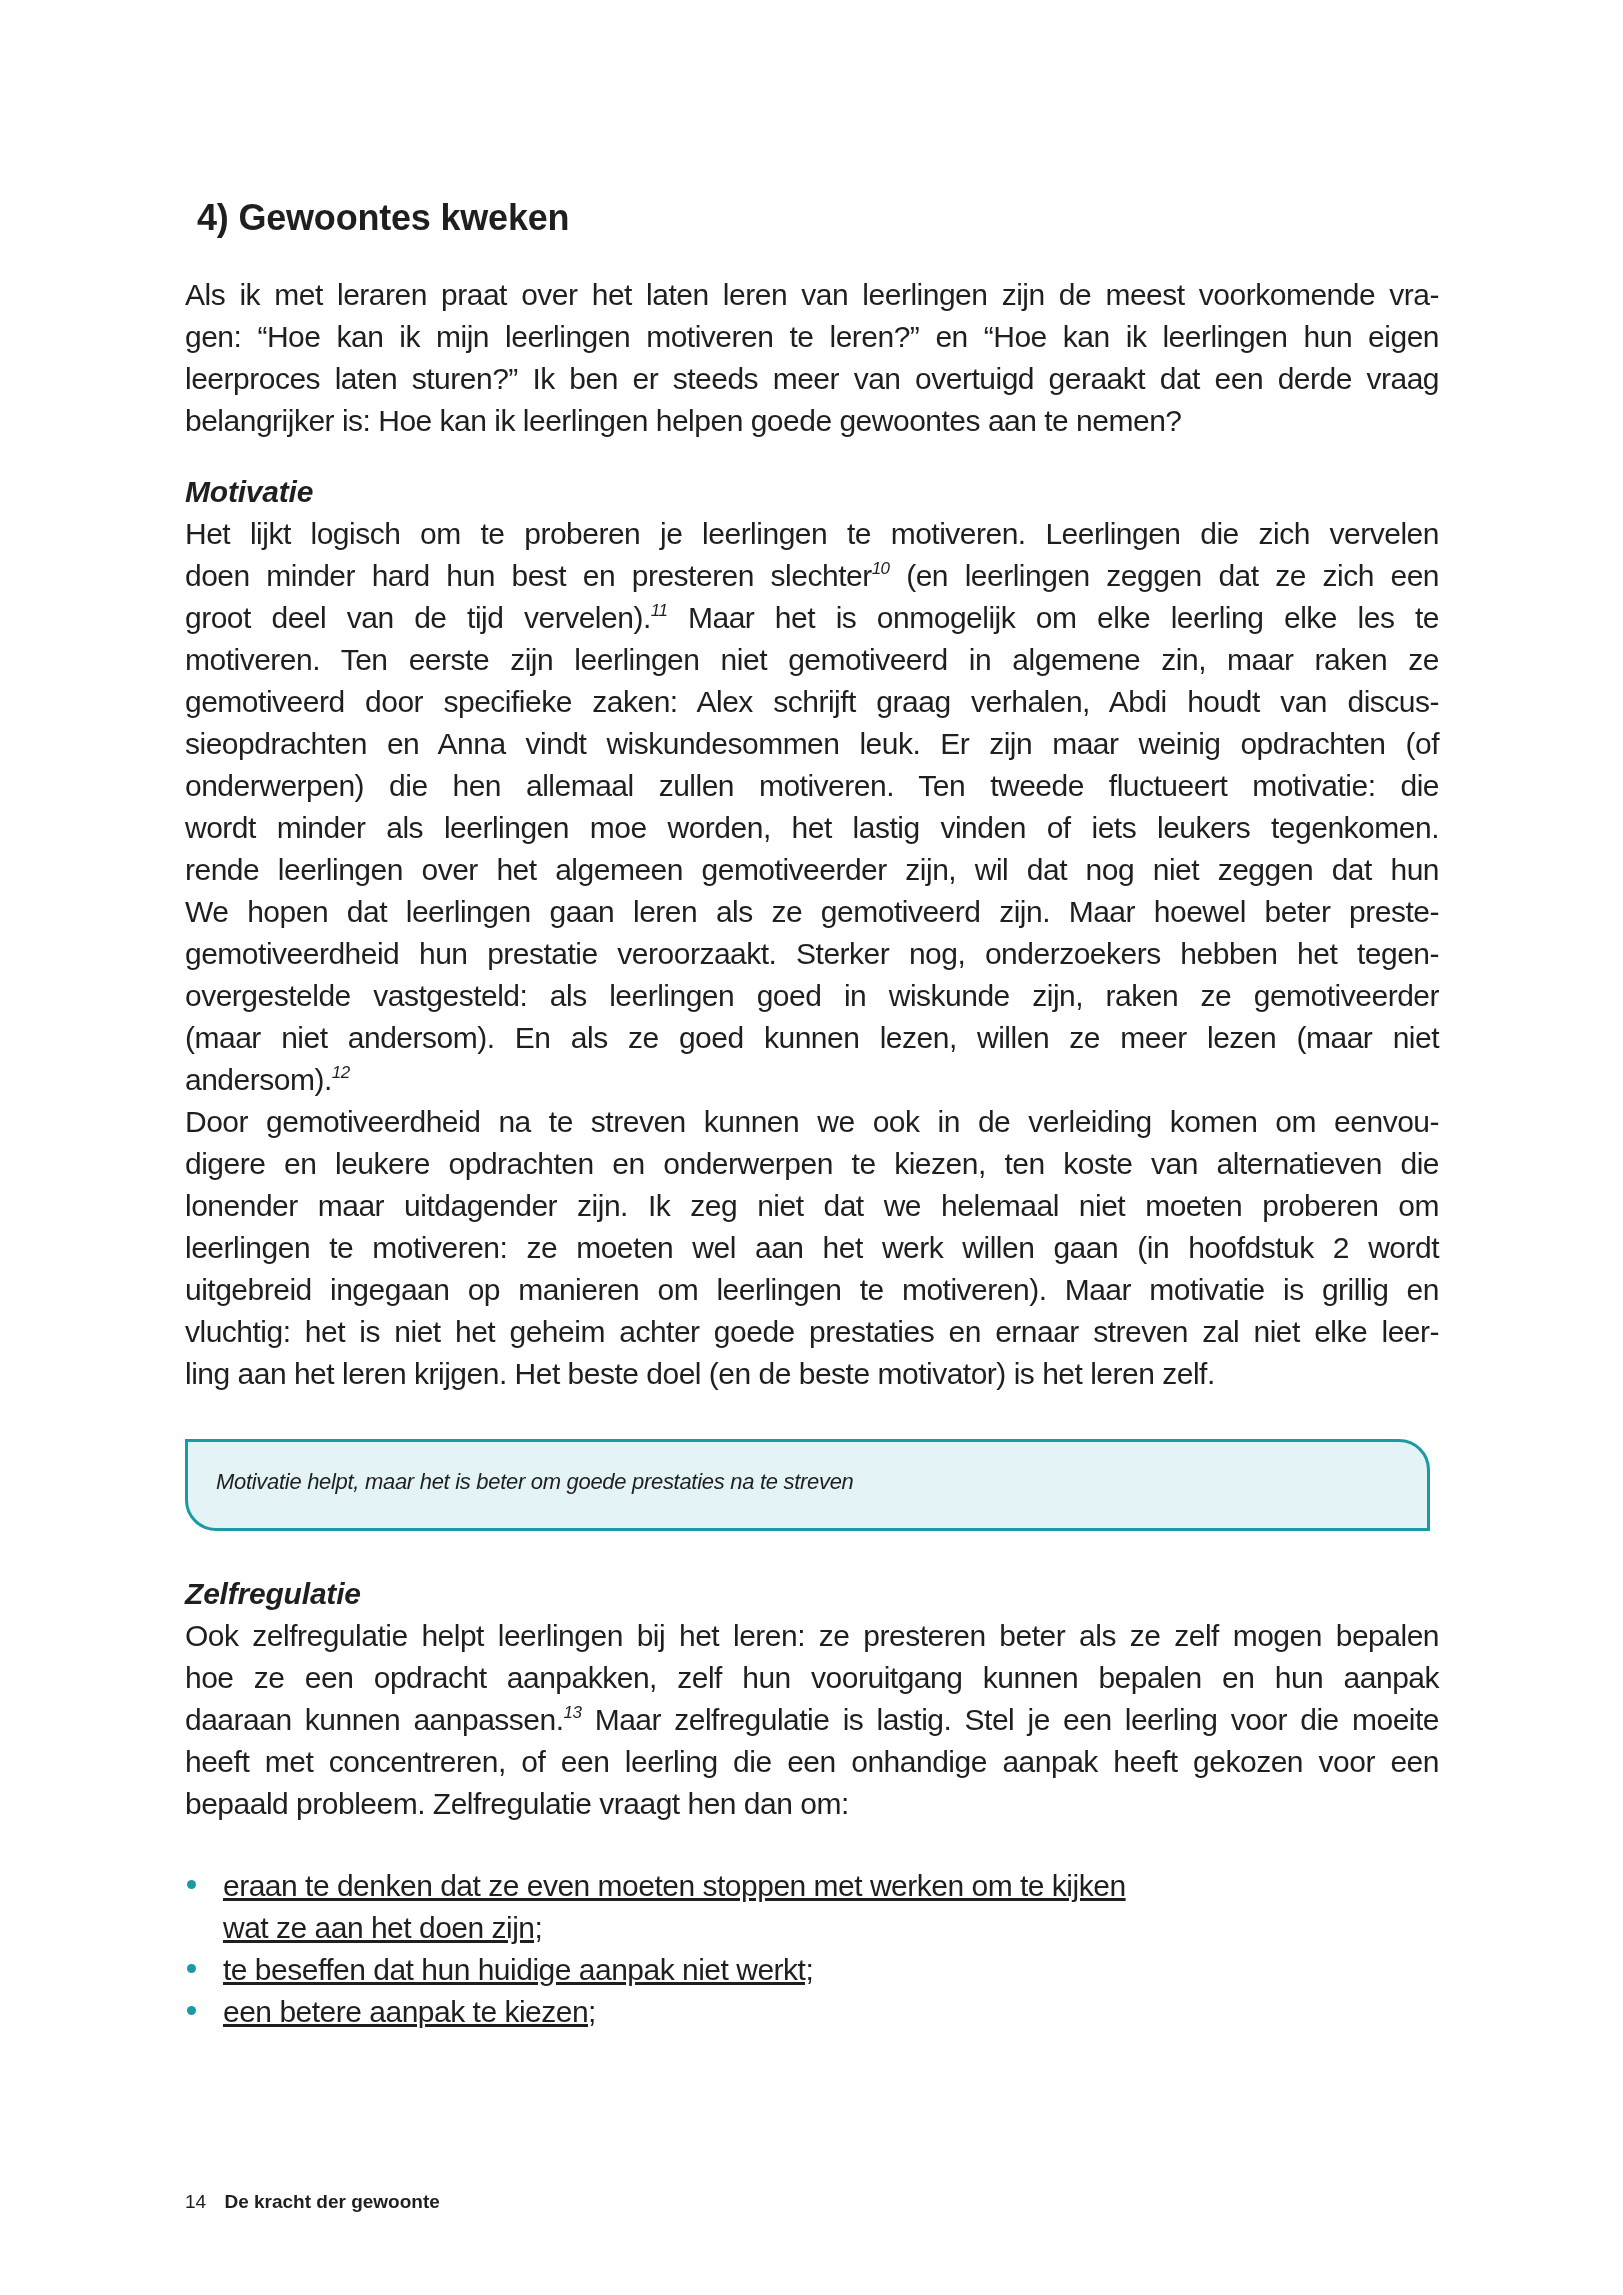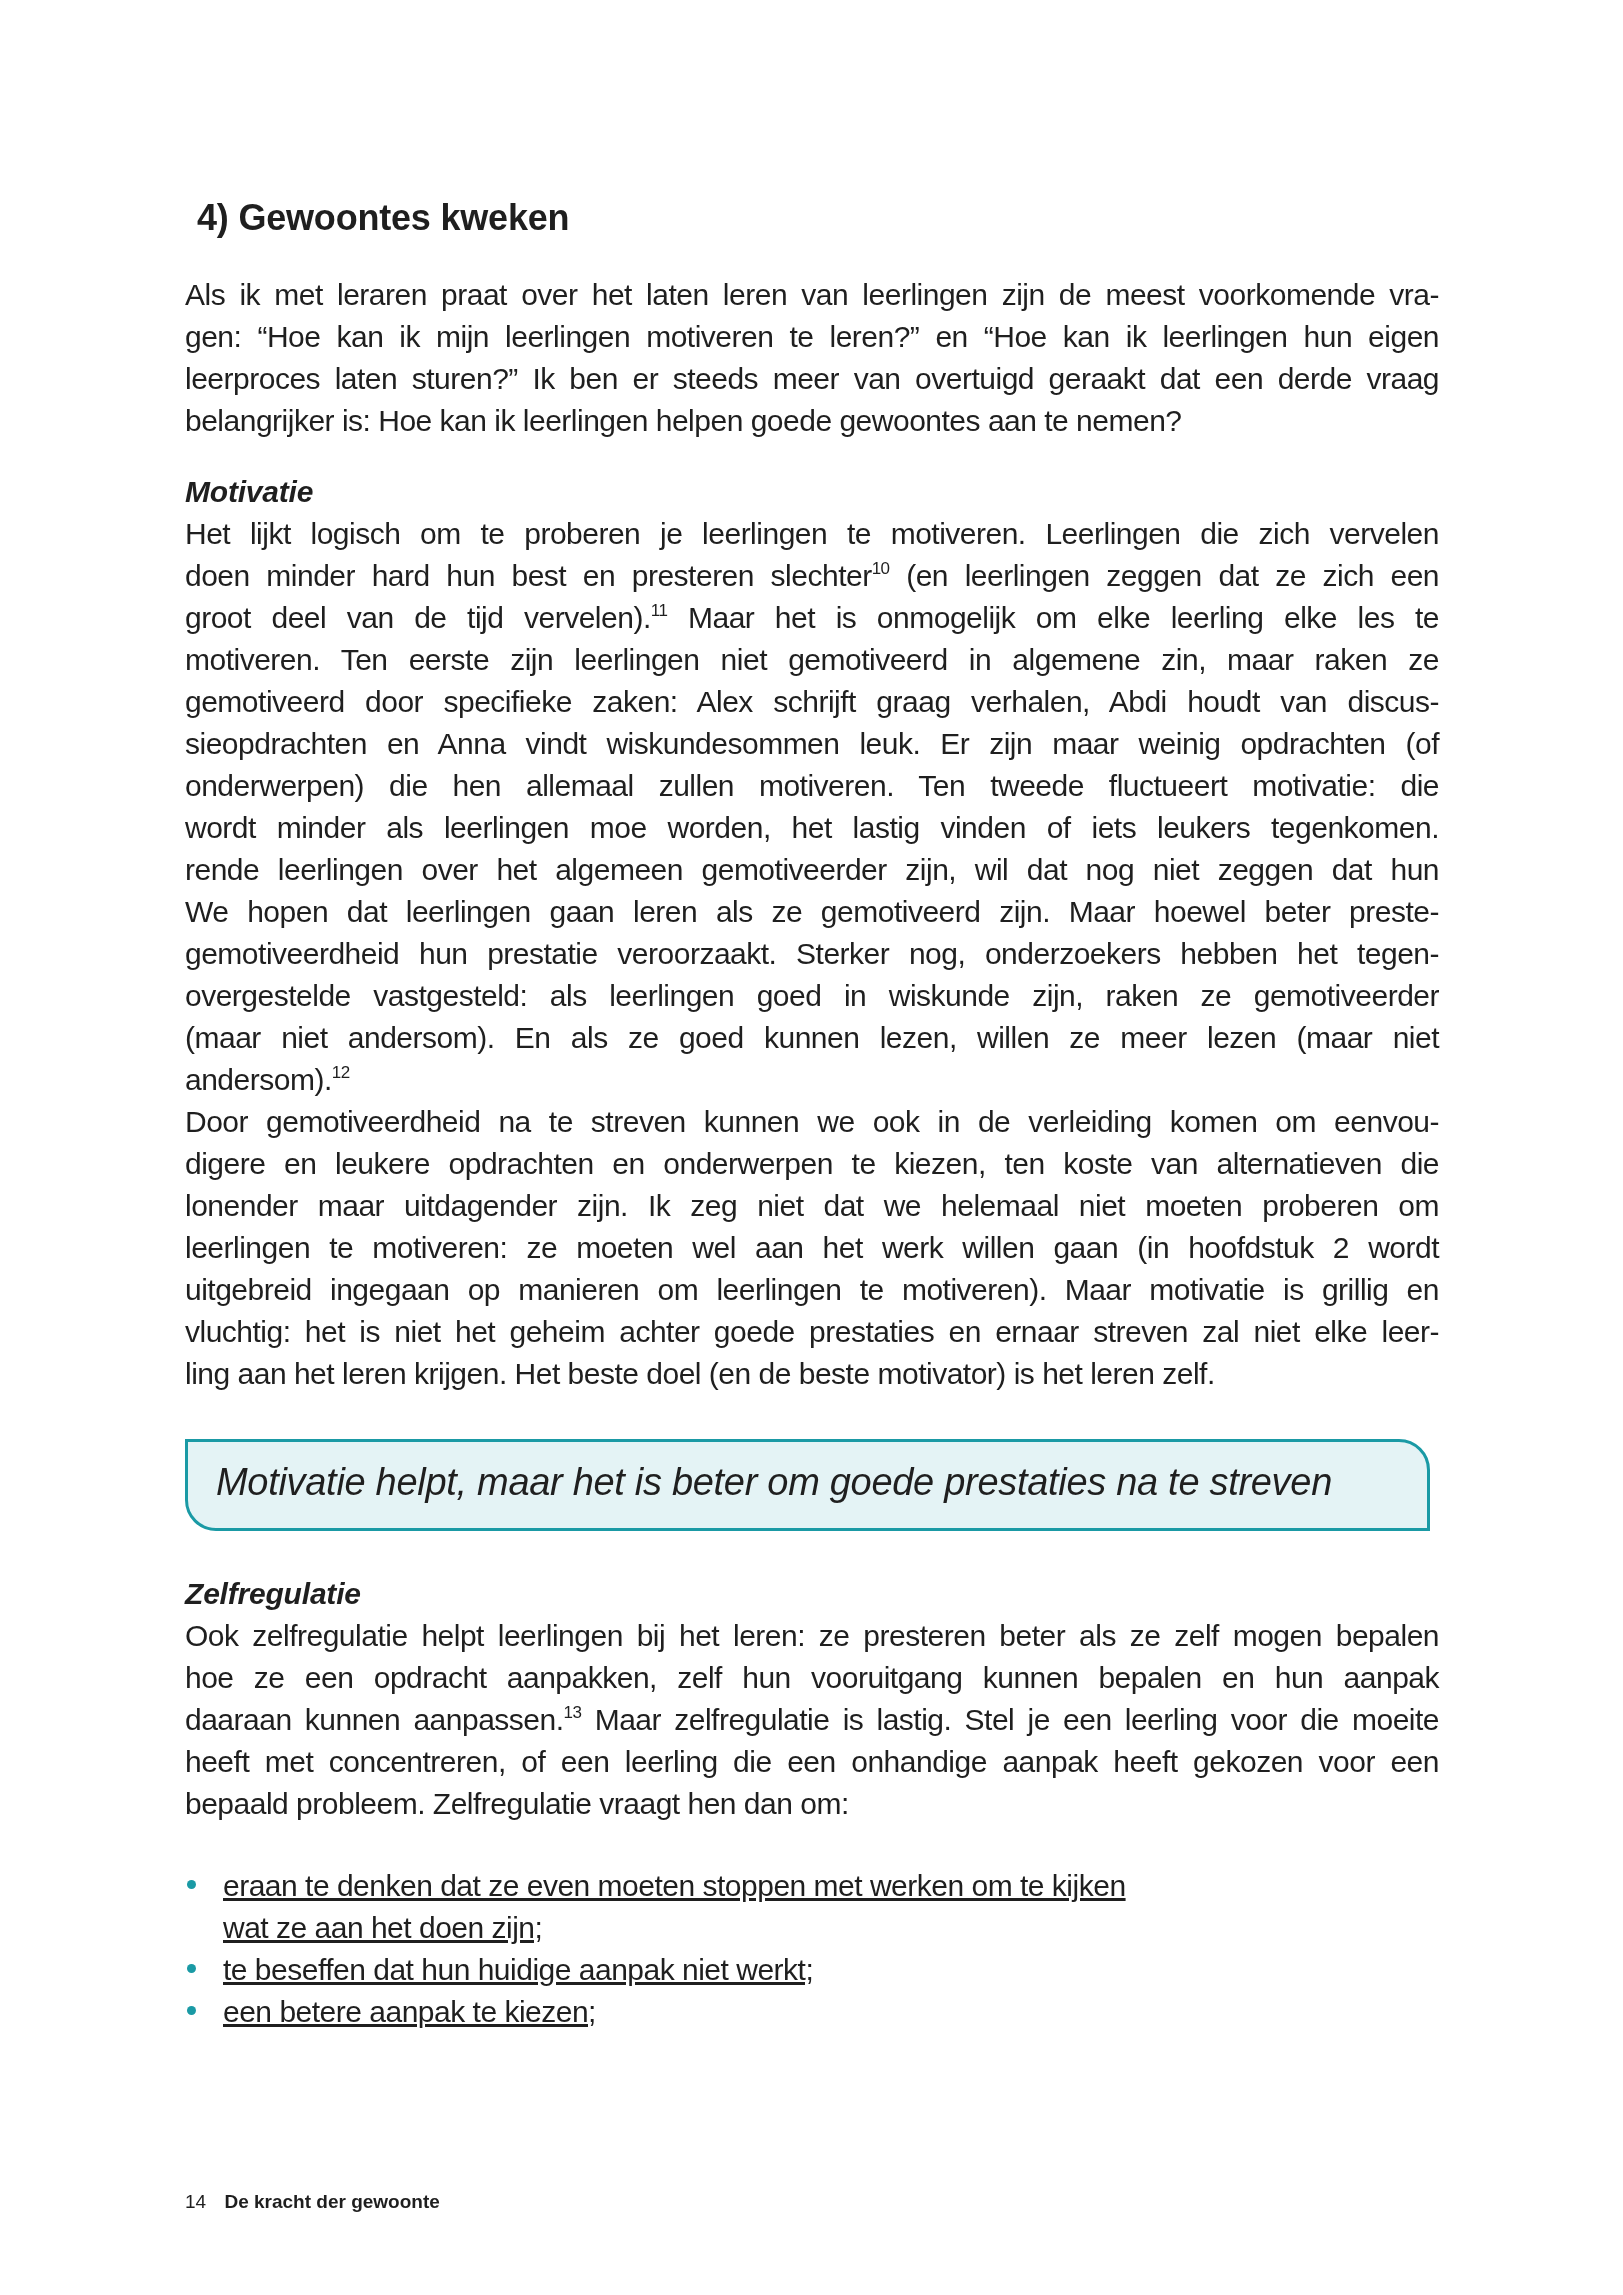--- a/index.html
+++ b/index.html
@@ -3,24 +3,24 @@
 <meta charset="utf-8">
 <style>
   html, body { margin: 0; padding: 0; background: #ffffff; }
   body { width: 1623px; height: 2295px; position: relative; overflow: hidden;
          font-family: "Liberation Sans", "DejaVu Sans", sans-serif; color: #1f1f1f; }
   .page { position: absolute; left: 185px; top: 0; width: 1254px; }
   .h1 { position: absolute; left: 0; top: 183px; font-size: 36px; font-weight: bold; line-height: 45px; margin: 12px; white-space: nowrap; letter-spacing: -0.2px; }
   .block { position: absolute; left: 0; width: 1254px; }
   .line { display: block; font-size: 30px; line-height: 42px; height: 42px; white-space: nowrap; text-align: justify; text-align-last: justify; letter-spacing: -0.5px; }
   .line.last { text-align-last: left; }
-  .sub { font-size: 17px; vertical-align: 12px; line-height: 0; }
+  .sub { font-size: 17px; vertical-align: 12px; line-height: 0; font-style: italic; }
   .h2 { display: block; font-size: 30px; line-height: 42px; height: 42px; font-weight: bold; font-style: italic; white-space: nowrap; letter-spacing: -0.2px; }
   .callout { position: absolute; left: 0; top: 1439px; width: 1239px; height: 86px; background: #e4f3f5; border: 3.2px solid #1a9aa5; border-radius: 0 31px 0 31px; box-sizing: content-box; }
-  .callout-text { position: absolute; left: 28px; top: 19.4px; font-size: 38px; font-style: italic; line-height: 42px; white-space: nowrap; letter-spacing: -0.3px; color: #1f1f1f; }
+  .callout-text { position: absolute; left: 28px; top: 19.4px; font-size: 22px; font-style: italic; line-height: 42px; white-space: nowrap; letter-spacing: -0.3px; color: #1f1f1f; }
   .bullets { position: absolute; left: 0; top: 1865px; width: 1254px; margin: 0; padding: 0; list-style: none; text-decoration: underline; }
   .bullet-item { position: relative; padding-left: 38px; }
   .bullet-dot { position: absolute; left: 1.6px; top: 14.6px; width: 9.7px; height: 9.7px; border-radius: 50%; background: #1a9aa5; }
   .bullet-item .line { text-align: left; text-align-last: left; }
   .footer { position: absolute; left: 185px; top: 2189px; font-size: 19px; line-height: 26px; white-space: nowrap; color: #1f1f1f; }
   .footer .num { margin-right: 13px; }
   .footer .title { font-weight: bold; }
 </style>
 </head>
 <body>

